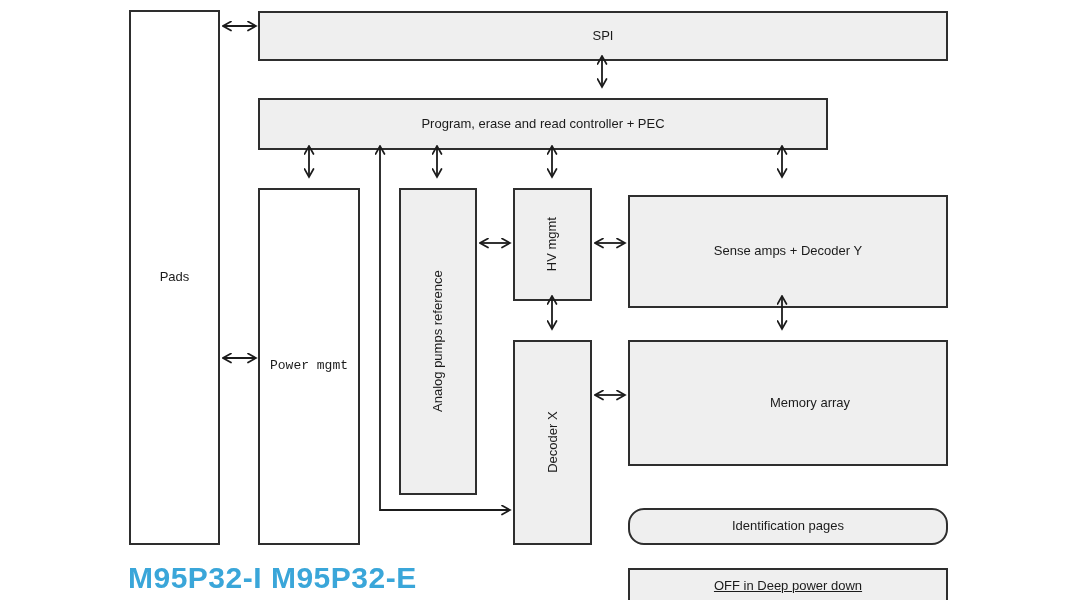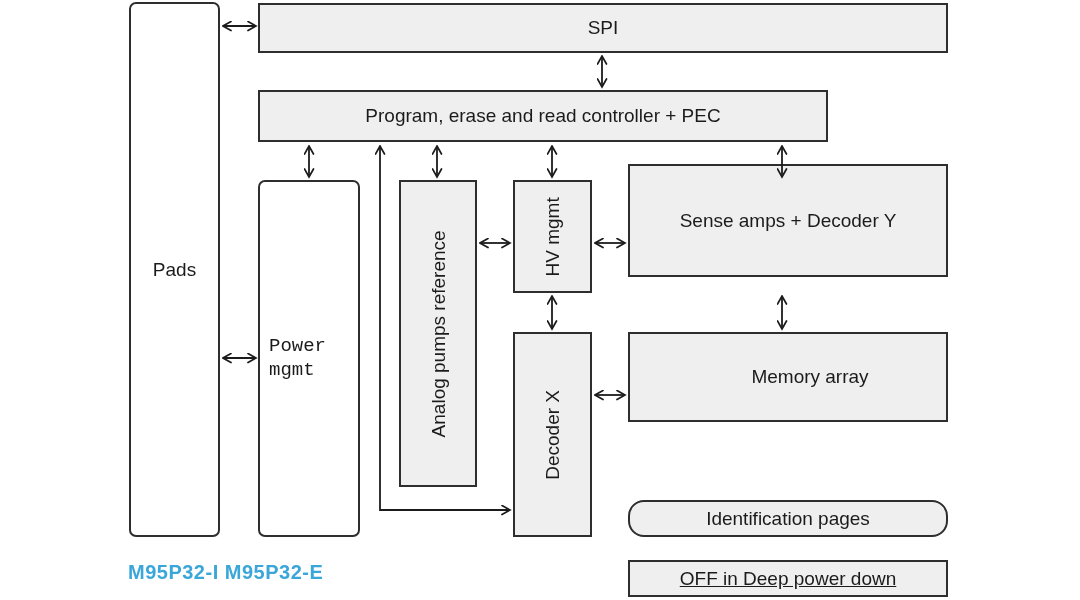--- a/index.html
+++ b/index.html
@@ -21,35 +21,36 @@
     overflow: hidden;
   }
   .block {
     position: absolute;
     box-sizing: border-box;
     border: 2px solid var(--block-border);
     background: var(--block-fill);
     display: flex;
     align-items: center;
     justify-content: center;
-    font-size: 19px;
+    font-size: 13px;
     line-height: 1.25;
     color: var(--text);
+    margin-top: 8px;
   }
-  .block.white { background: var(--background); border-radius: 7px; }
+  .block.white { background: var(--background); }
   .vlabel {
     transform: rotate(-90deg);
     white-space: nowrap;
   }
   .narrow { display: inline-block; max-width: 80px; font-family: Liberation Mono, monospace; }
   .caption {
     position: absolute;
     left: 128px;
     top: 561px;
-    font-size: 20px;
+    font-size: 30px;
     font-weight: bold;
     color: var(--accent);
     white-space: nowrap;
     letter-spacing: 0.5px;
   }
   .arrows {
     position: absolute;
     inset: 0;
     pointer-events: none;
   }
@@ -87,29 +88,29 @@
   </div>
 
   <div class="block" style="left:399px; top:180px; width:78px; height:307px;">
     <span class="vlabel">Analog pumps reference</span>
   </div>
 
   <div class="block" style="left:513px; top:180px; width:79px; height:113px;">
     <span class="vlabel">HV mgmt</span>
   </div>
 
-  <div class="block" style="left:628px; top:164px; width:320px; height:113px;">
+  <div class="block" style="left:628px; top:187px; width:320px; height:113px;">
     <span>Sense amps + Decoder Y</span>
   </div>
 
   <div class="block" style="left:513px; top:332px; width:79px; height:205px;">
     <span class="vlabel">Decoder X</span>
   </div>
 
-  <div class="block" style="left:628px; top:332px; width:320px; height:90px;padding-left:44px;">
+  <div class="block" style="left:628px; top:332px; width:320px; height:126px;padding-left:44px;">
     <span>Memory array</span>
   </div>
 
 
   <div class="block" style="left:628px; top:500px; width:320px; height:37px;border-radius:16px;">
     <span>Identification pages</span>
   </div>
 
   <div class="block" style="left:628px; top:560px; width:320px; height:37px;text-decoration:underline;">
     <span>OFF in Deep power down</span>

